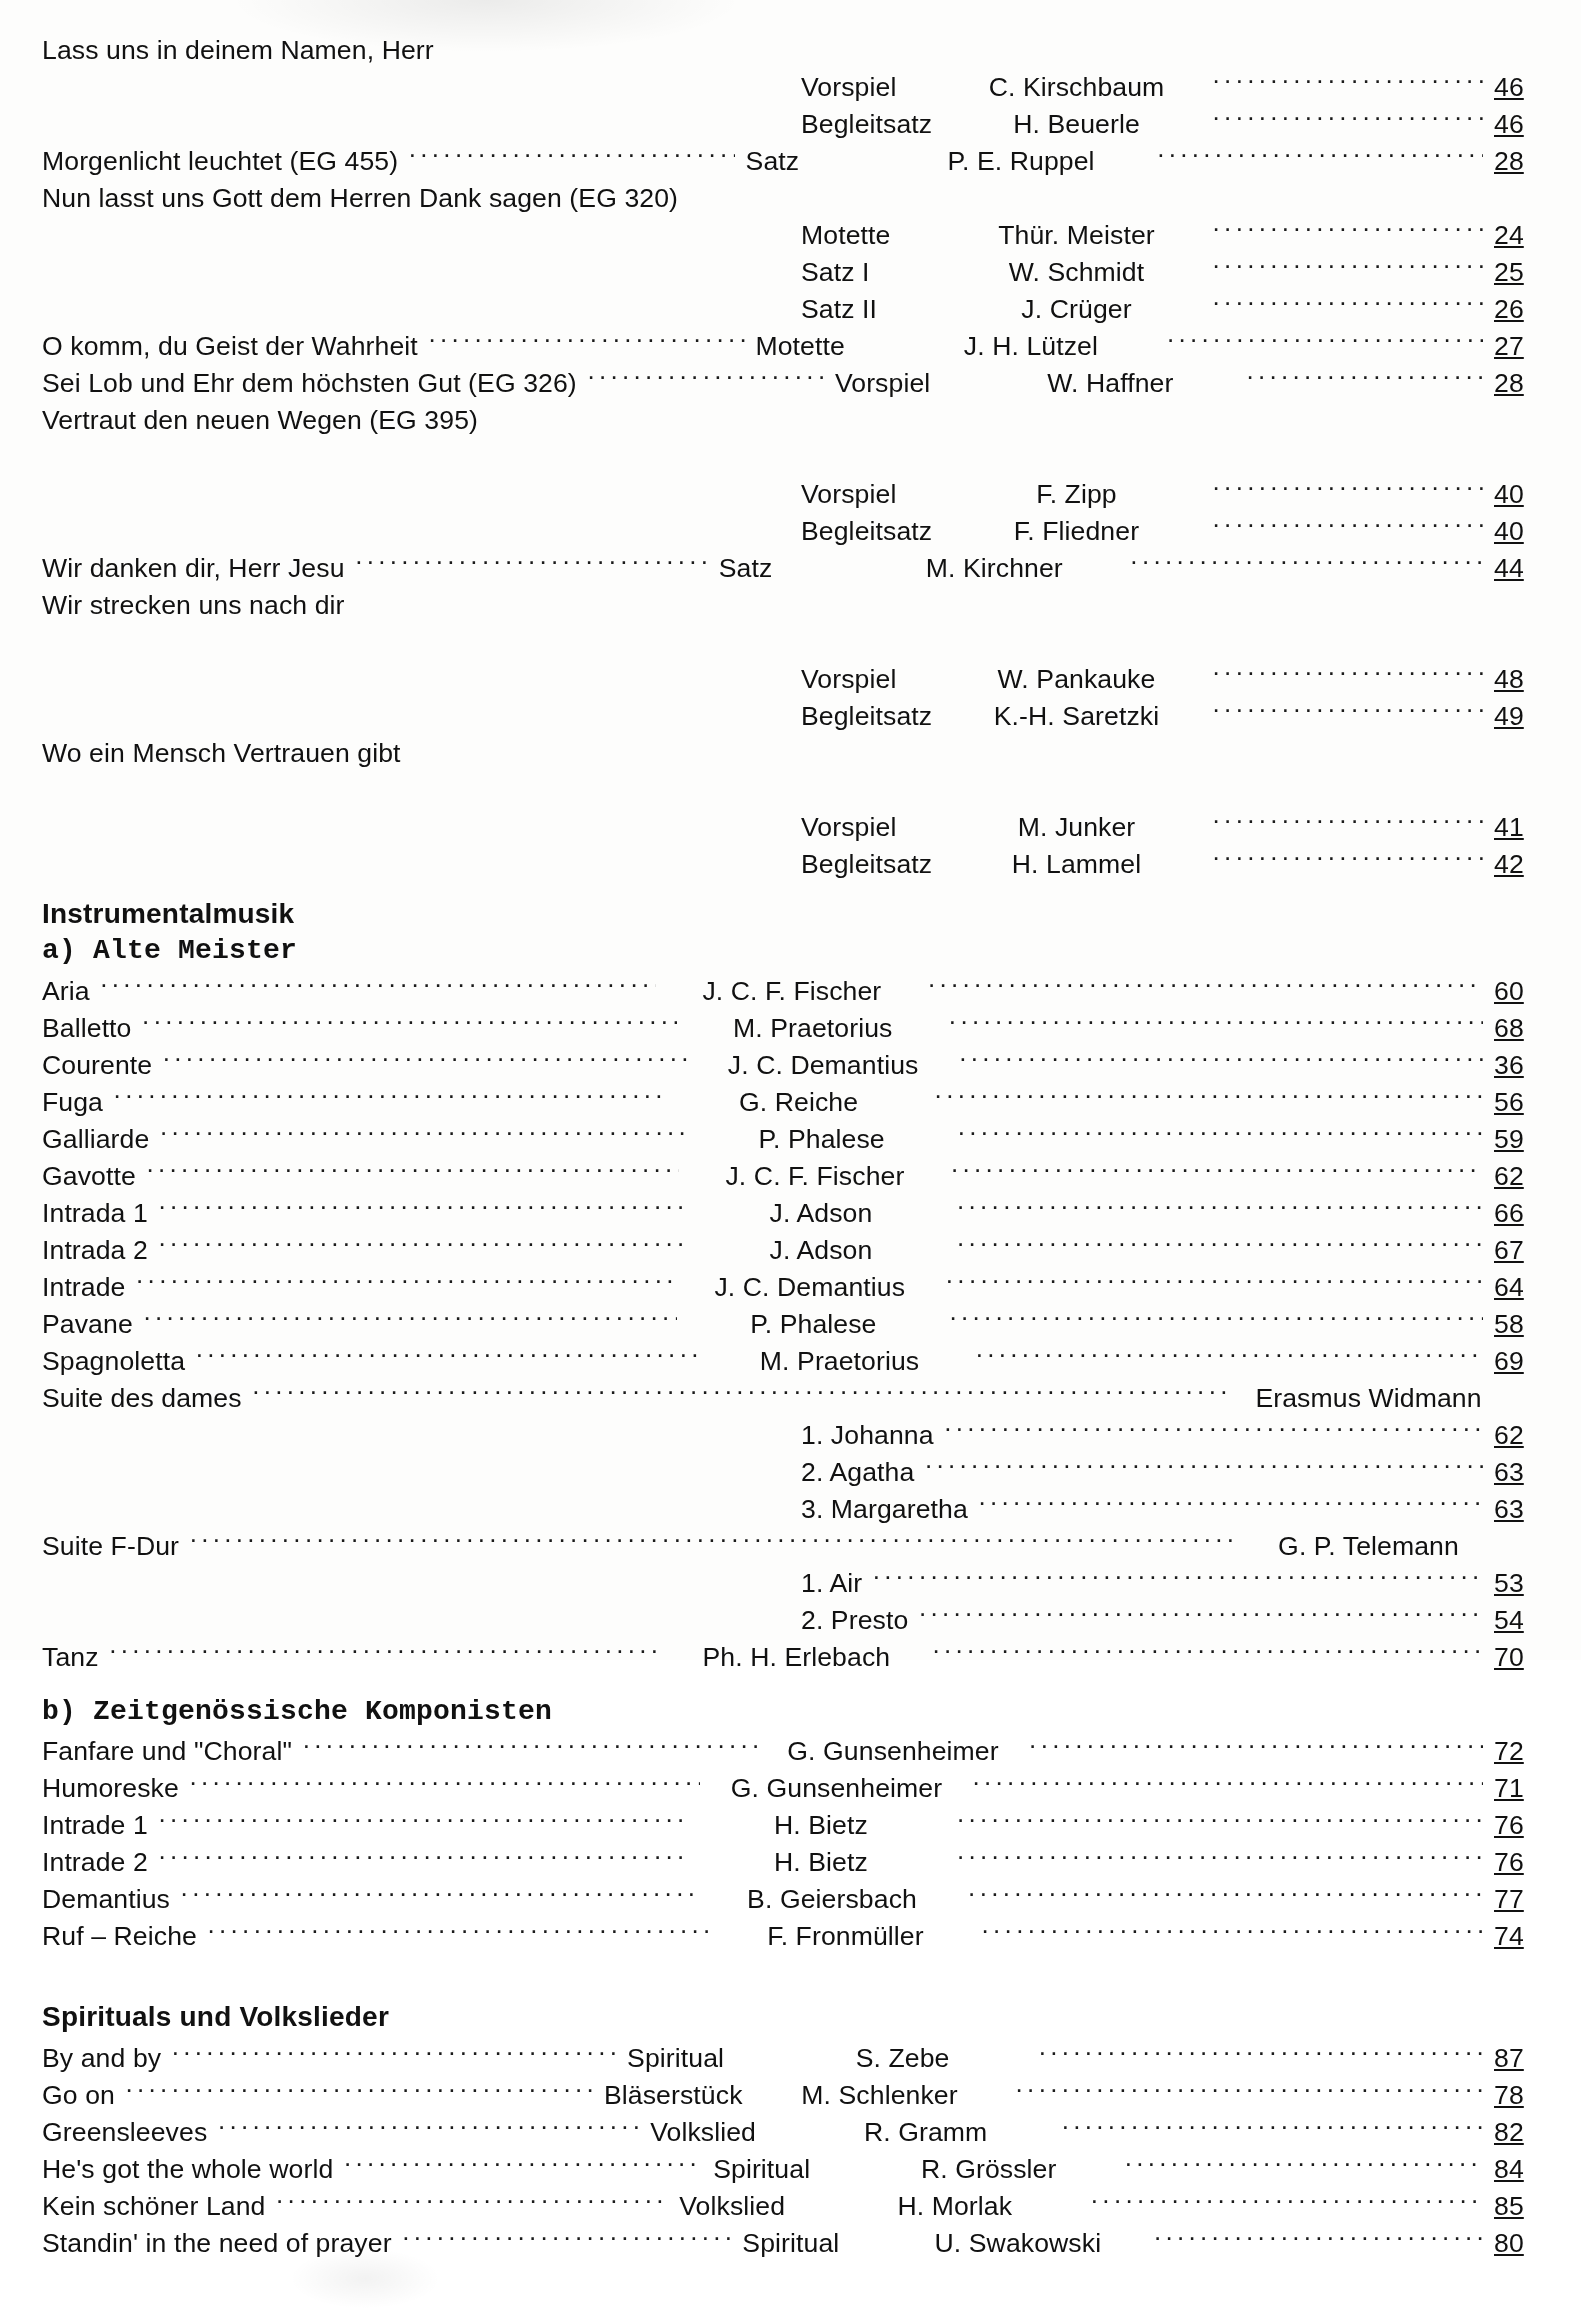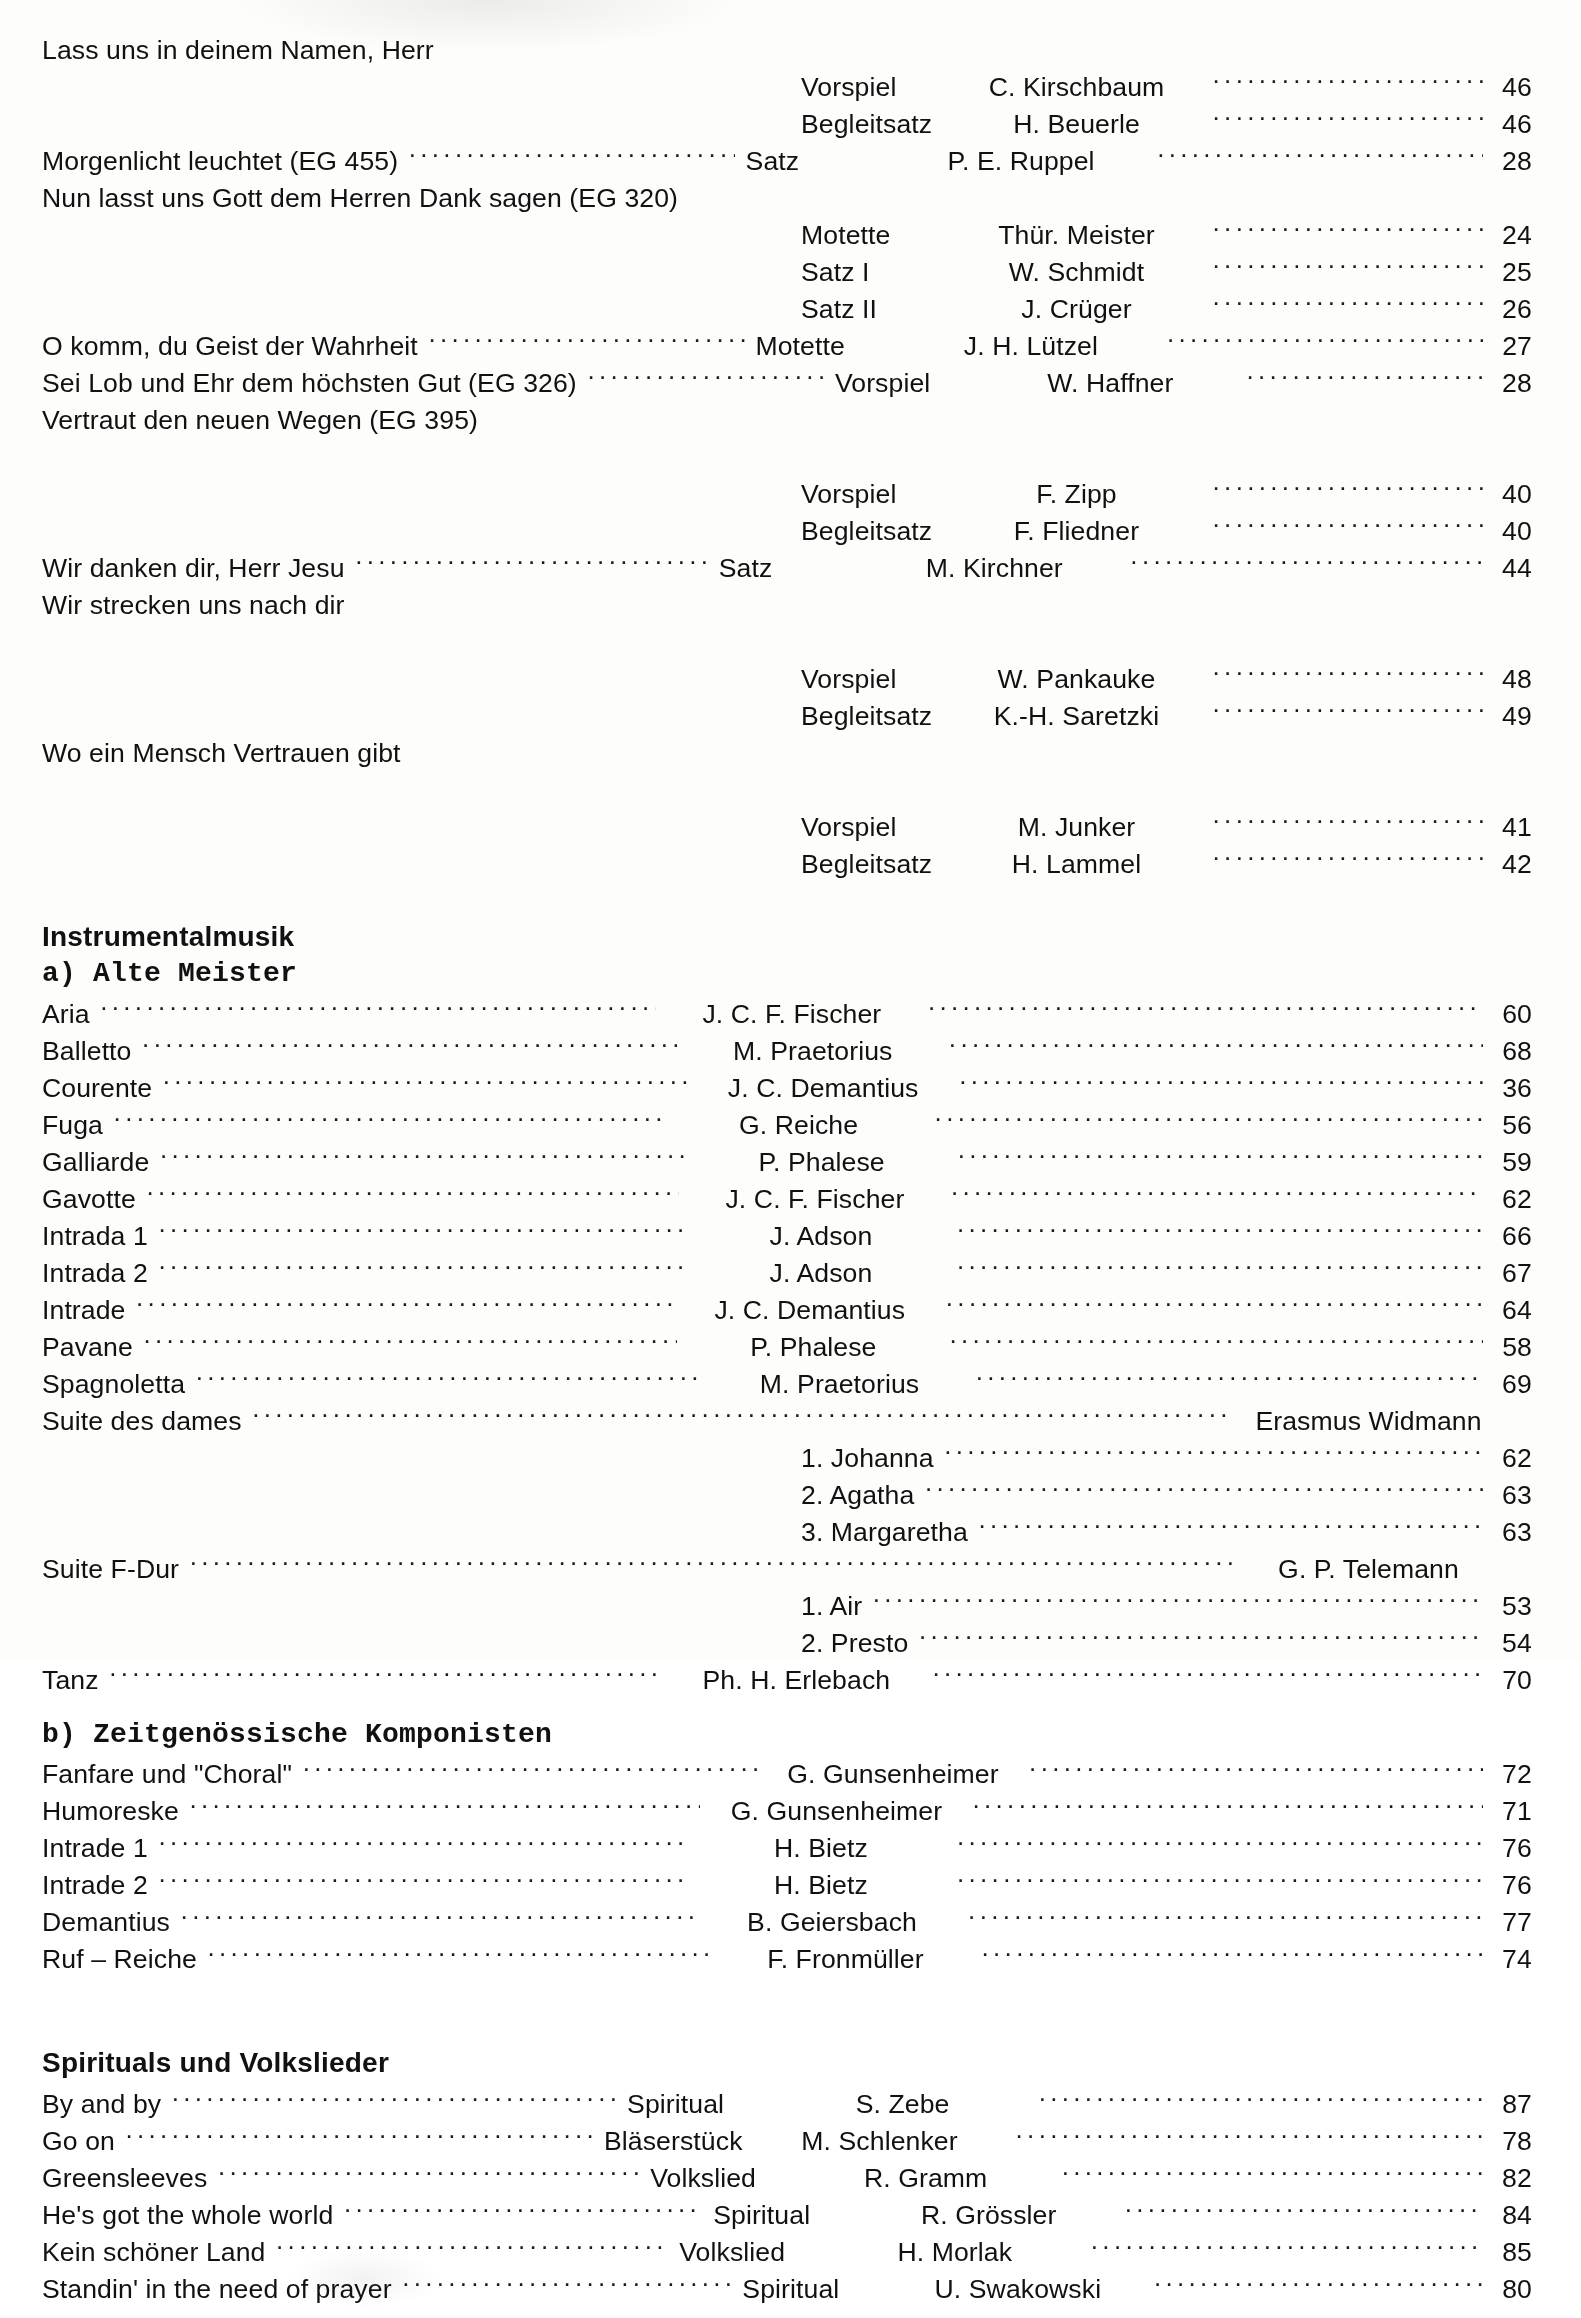--- a/index.html
+++ b/index.html
@@ -79,33 +79,33 @@
     white-space: nowrap;
   }
 
   .title {
     flex: 0 0 auto;
   }
 
   
   .col-kind   { flex: 0 0 auto; width: 150px; }
   .col-author { flex: 0 0 auto; width: 251px; text-align: center; }
-  .col-page   { flex: 0 0 auto; width: 46px; text-align: center; }
+  .col-page   { flex: 0 0 auto; width: 46px; text-align: left; text-decoration: underline; }
 
   
   .sec1 .title       { width: auto; max-width: 759px; }
 
   
   .heading {
     font-size: 28px;
     font-weight: bold;
     line-height: 1;
     letter-spacing: 0.2px;
   }
-  .h-main  { margin-top: 25px; margin-bottom: 9px; }
+  .h-main  { margin-top: 2px; margin-bottom: 9px; }
   .h-sub   { margin-top: 7px;  margin-bottom: 7.6px; font-family: Liberation Mono, monospace; }
 
   .spacer-s  { height: 15px; }
   .spacer-l  { height: 46px; }
 
   
   .indent-sub { flex: 0 0 auto; width: 759px; }
 
   .num-label { flex: 0 0 auto; }
 </style>

